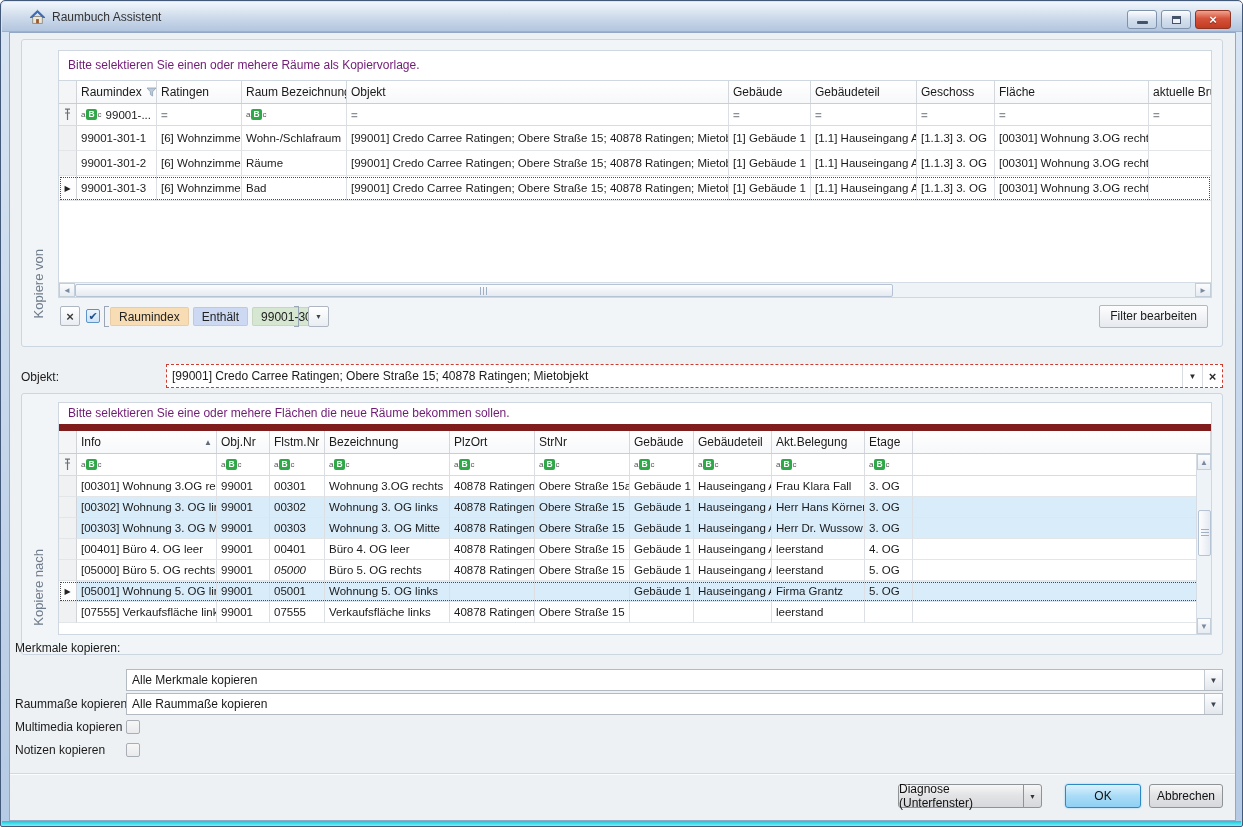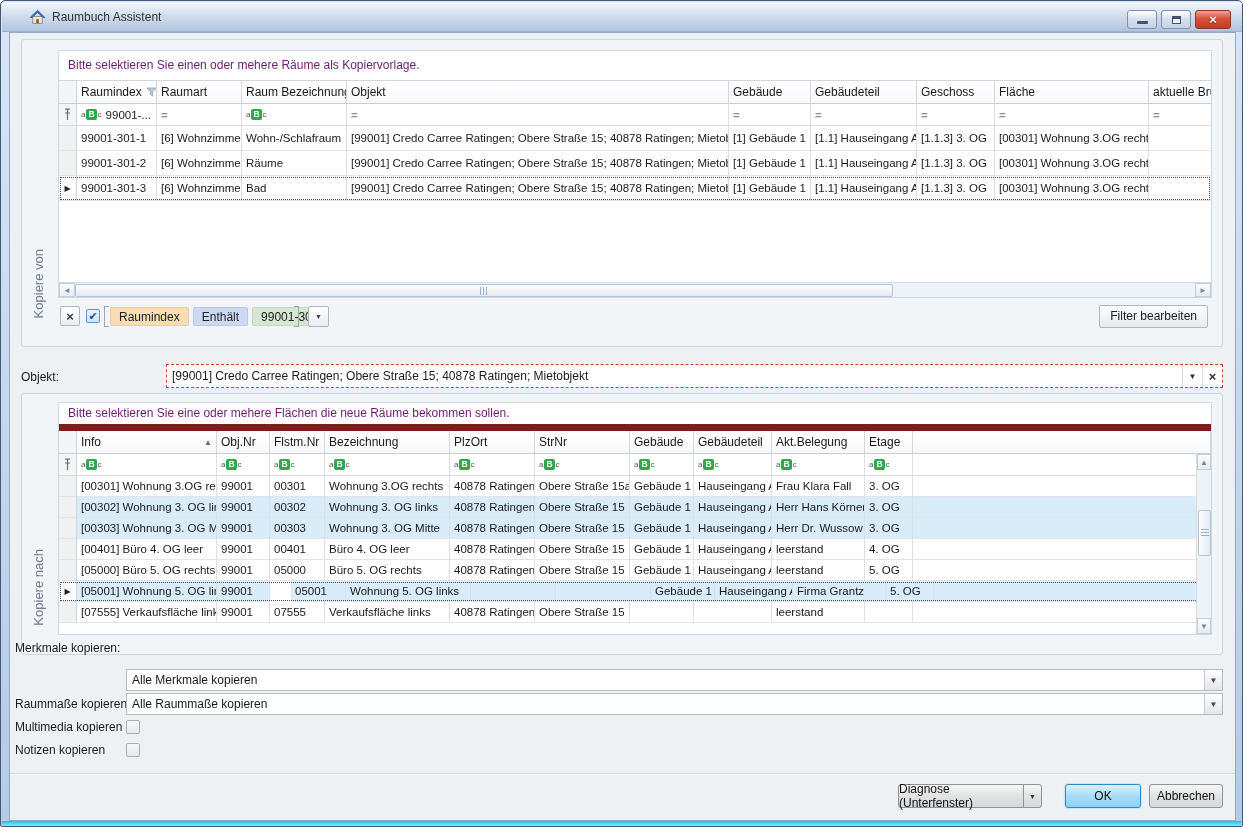--- a/index.html
+++ b/index.html
@@ -166,21 +166,21 @@
             <div class="g-cell ind"></div>
             <div class="g-cell" style="width: 80px;">
               <span class="lbl">Raumindex</span>
               <span class="funnel">
                 <svg width="11" height="10" viewBox="0 0 11 10">
                   <path d="M1 1h9L6.6 4.8v4.2L4.4 7.6V4.8z" fill="#bcc9d7" stroke="#8ea2b5" stroke-width="0.8"></path>
                 </svg>
               </span>
             </div>
             <div class="g-cell" style="width: 85px;">
-              <span class="lbl">Raumart</span>
+              <span class="lbl">Ratingen</span>
             </div>
             <div class="g-cell" style="width: 105px;">
               <span class="lbl">Raum Bezeichnung</span>
             </div>
             <div class="g-cell" style="width: 382px;">
               <span class="lbl">Objekt</span>
             </div>
             <div class="g-cell" style="width: 82px;">
               <span class="lbl">Gebäude</span>
             </div>
@@ -484,37 +484,37 @@
             <div class="g-cell" style="width: 64px;">Gebäude 1</div>
             <div class="g-cell" style="width: 78px;">Hauseingang A</div>
             <div class="g-cell" style="width: 93px;">leerstand</div>
             <div class="g-cell" style="width: 48px;">4. OG</div>
             <div class="g-cell g-fill"></div>
           </div>
           <div class="g-row g-data">
             <div class="g-cell ind"></div>
             <div class="g-cell" style="width: 140px;">[05000] Büro 5. OG rechts</div>
             <div class="g-cell" style="width: 53px;">99001</div>
-            <div class="g-cell" style="width: 55px;">05000</div>
+            <div class="g-cell" style="width: 55px; font-style: italic;">05000</div>
             <div class="g-cell" style="width: 125px;">Büro 5. OG rechts</div>
             <div class="g-cell" style="width: 85px;">40878 Ratingen</div>
             <div class="g-cell" style="width: 95px;">Obere Straße 15</div>
             <div class="g-cell" style="width: 64px;">Gebäude 1</div>
             <div class="g-cell" style="width: 78px;">Hauseingang A</div>
             <div class="g-cell" style="width: 93px;">leerstand</div>
             <div class="g-cell" style="width: 48px;">5. OG</div>
             <div class="g-cell g-fill"></div>
           </div>
           <div class="g-row g-data sel focus cur">
             <div class="g-cell ind">
               <span class="row-arrow">▶</span>
             </div>
             <div class="g-cell" style="width: 140px;">[05001] Wohnung 5. OG links</div>
             <div class="g-cell" style="width: 53px;">99001</div>
-            <div class="g-cell" style="width: 55px; margin-left: 21px;">05001</div>
+            <div class="g-cell" style="width: 55px;">05001</div>
             <div class="g-cell" style="width: 125px;">Wohnung 5. OG links</div>
             <div class="g-cell" style="width: 85px;"></div>
             <div class="g-cell" style="width: 95px;"></div>
             <div class="g-cell" style="width: 64px;">Gebäude 1</div>
             <div class="g-cell" style="width: 78px;">Hauseingang A</div>
             <div class="g-cell" style="width: 93px;">Firma Grantz</div>
             <div class="g-cell" style="width: 48px;">5. OG</div>
             <div class="g-cell g-fill"></div>
           </div>
           <div class="g-row g-data">

